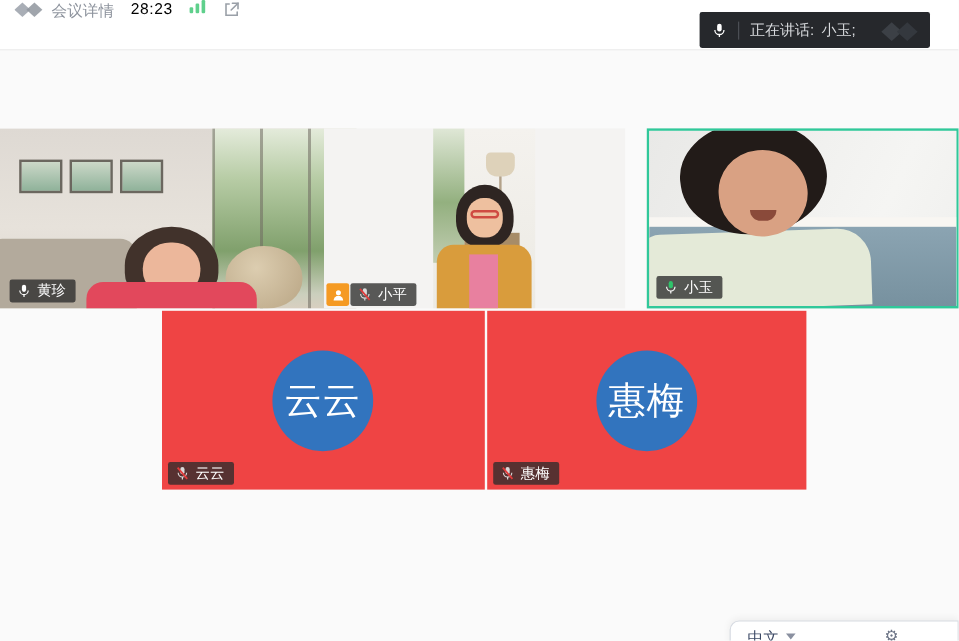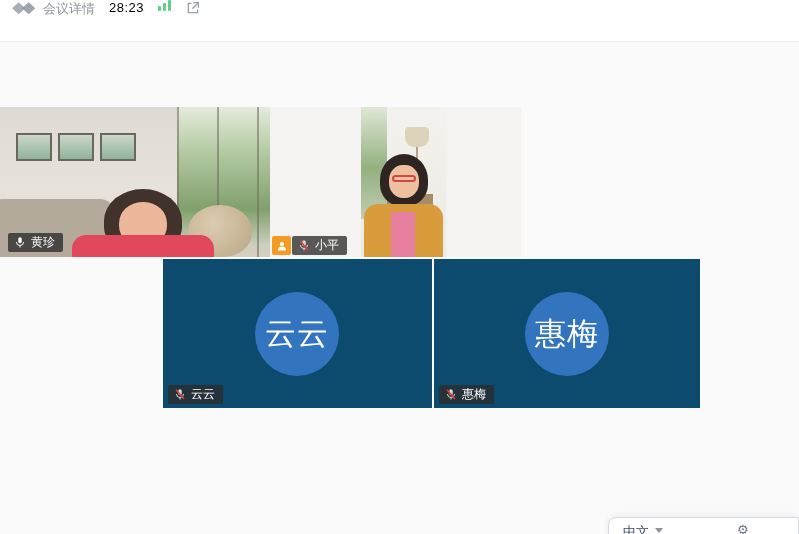--- a/index.html
+++ b/index.html
@@ -22,21 +22,21 @@
   .banner { position:absolute; left:583px; top:10px; width:192px; height:30px; background:#26282c;
             border-radius:2px; display:flex; align-items:center; padding:0 10px; z-index:6; }
   .banner .b-mic { width:13px; height:15px; flex:0 0 auto; }
   .banner .b-div { width:1px; height:15px; background:#4b4e54; margin:0 9px; }
   .banner .b-text { font-size:12.5px; color:#d9dbde; white-space:nowrap; }
   .banner .b-speaker { font-size:12.5px; color:#d9dbde; margin-left:6px; white-space:nowrap; }
   .banner .b-wm { position:absolute; right:8px; top:6px; width:34px; height:19px; }
 
   
   .tile { position:absolute; overflow:hidden; background:#f4f3f2; }
-  .tile.row2 { background:#0c4a6e;margin-left:28px; }
+  .tile.row2 { background:#ef4444; }
   .tile.active { border:2px solid #30c89a; }
   .scene { position:absolute; inset:0; }
   .scene div { position:absolute; }
 
   .nametag-row { position:absolute; display:flex; align-items:stretch; gap:1px; z-index:3; }
   .nametag { display:inline-flex; align-items:center; gap:5px; background:rgba(43,43,43,.78);
              color:#ffffff; font-size:12px; padding:0 8px 0 6px; height:19px; border-radius:2px; white-space:nowrap; }
   .nametag svg { width:12px; height:13px; }
   .hostbadge { width:19px; height:19px; background:#f59a23; border-radius:2px; display:flex;
                align-items:center; justify-content:center; }
@@ -112,20 +112,34 @@
         <i></i>
         <i></i>
       </span>
     <svg class="tb-share" viewBox="0 0 24 24" fill="none" stroke="#9aa0a8" stroke-width="2" stroke-linecap="round">
       <path d="M9 5H5v14h14v-4"></path>
         <path d="M13 4h7v7"></path>
         <path d="M20 4L11.5 12.5"></path>
     </svg>
   </header>
 
+  <div class="banner">
+    <svg class="b-mic" viewBox="0 0 24 24">
+      <rect x="8.5" y="1.5" width="7" height="12" rx="3.5" fill="#ffffff"></rect>
+      <path d="M5 11a7 7 0 0 0 14 0" fill="none" stroke="#ffffff" stroke-width="2"></path>
+      <line x1="12" y1="18" x2="12" y2="22" stroke="#ffffff" stroke-width="2"></line>
+    </svg>
+    <span class="b-div"></span>
+    <span class="b-text">正在讲话:</span>
+    <span class="b-speaker">小玉;</span>
+    <svg class="b-wm" viewBox="0 0 36 22">
+      <path d="M10 3 L20 12 L10 21 L0 12 Z" fill="#3c4046"></path>
+      <path d="M25 3 L35 12 L25 21 L15 12 Z" fill="#34383e"></path>
+    </svg>
+  </div>
 
   <div class="tile" style="left:0;top:107px;width:297px;height:150px">
     <div class="scene">
       <div class="s1-wall"></div>
       <div class="s1-window"></div>
       <div class="s1-frame" style="left:16px"></div>
       <div class="s1-frame" style="left:58px"></div>
       <div class="s1-frame" style="left:100px"></div>
       <div class="s1-couch"></div>
       <div class="s1-rock"></div>
@@ -170,20 +184,41 @@
           <rect x="8.5" y="1.5" width="7" height="12" rx="3.5" fill="#d9d9d9"></rect>
           <path d="M5 11a7 7 0 0 0 14 0" fill="none" stroke="#d9d9d9" stroke-width="2"></path>
           <line x1="12" y1="18" x2="12" y2="22" stroke="#d9d9d9" stroke-width="2"></line>
           <line x1="4" y1="2.5" x2="20" y2="21" stroke="#e23b3b" stroke-width="3"></line>
         </svg>
         <span>小平</span>
       </span>
     </div>
   </div>
 
+  <div class="tile active" style="left:539px;top:107px;width:260px;height:150px">
+    <div class="scene">
+      <div class="s3-wall"></div>
+      <div class="s3-ledge"></div>
+      <div class="s3-couch"></div>
+      <div class="s3-shirt"></div>
+      <div class="s3-hair"></div>
+      <div class="s3-face"></div>
+      <div class="s3-mouth"></div>
+    </div>
+    <div class="nametag-row" style="left:6px;bottom:6px">
+      <span class="nametag">
+        <svg viewBox="0 0 24 24">
+          <rect x="8.5" y="1.5" width="7" height="12" rx="3.5" fill="#2fc46b"></rect>
+          <path d="M5 11a7 7 0 0 0 14 0" fill="none" stroke="#ffffff" stroke-width="2"></path>
+          <line x1="12" y1="18" x2="12" y2="22" stroke="#ffffff" stroke-width="2"></line>
+        </svg>
+        <span>小玉</span>
+      </span>
+    </div>
+  </div>
 
   <div class="tile row2" style="left:135px;top:259px;width:269px;height:149px">
     <div class="avatar" style="left:92px;top:33px">
       <span>云云</span>
     </div>
     <div class="nametag-row" style="left:5px;bottom:4px">
       <span class="nametag">
         <svg viewBox="0 0 24 24">
           <rect x="8.5" y="1.5" width="7" height="12" rx="3.5" fill="#d9d9d9"></rect>
           <path d="M5 11a7 7 0 0 0 14 0" fill="none" stroke="#d9d9d9" stroke-width="2"></path>

